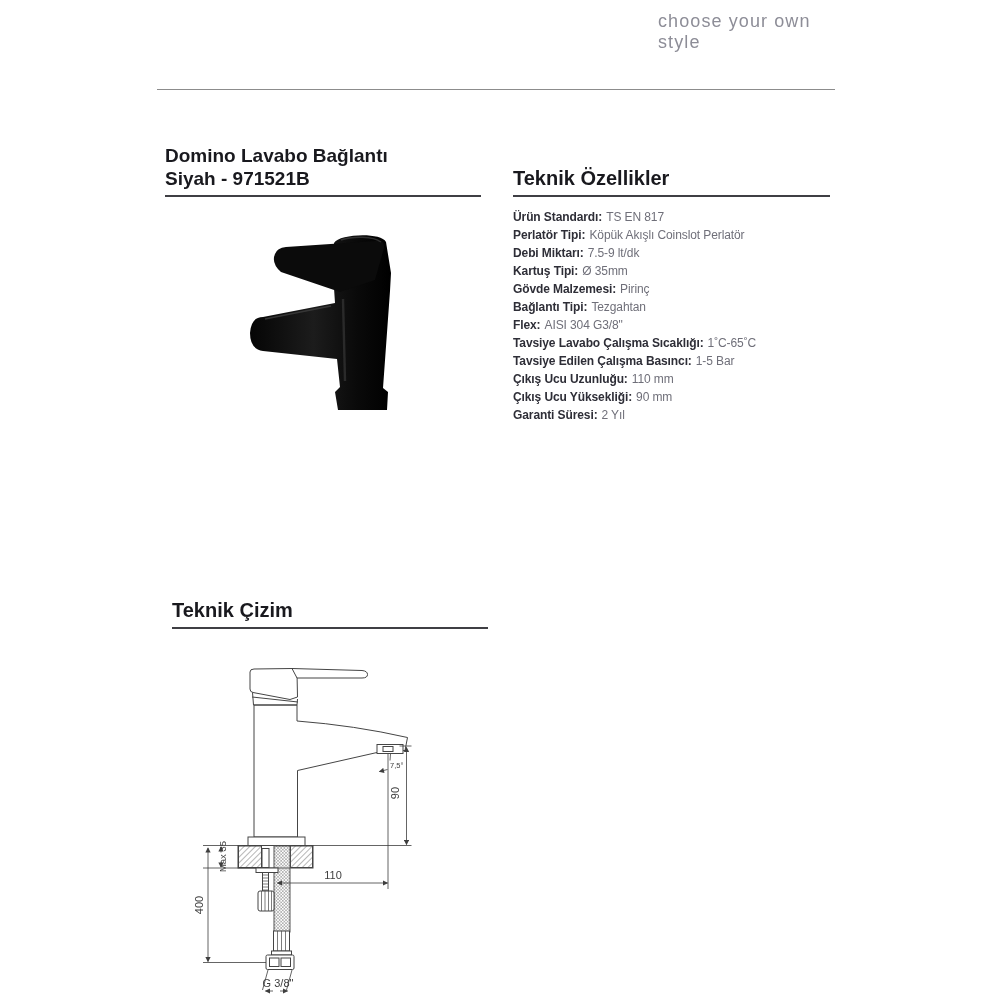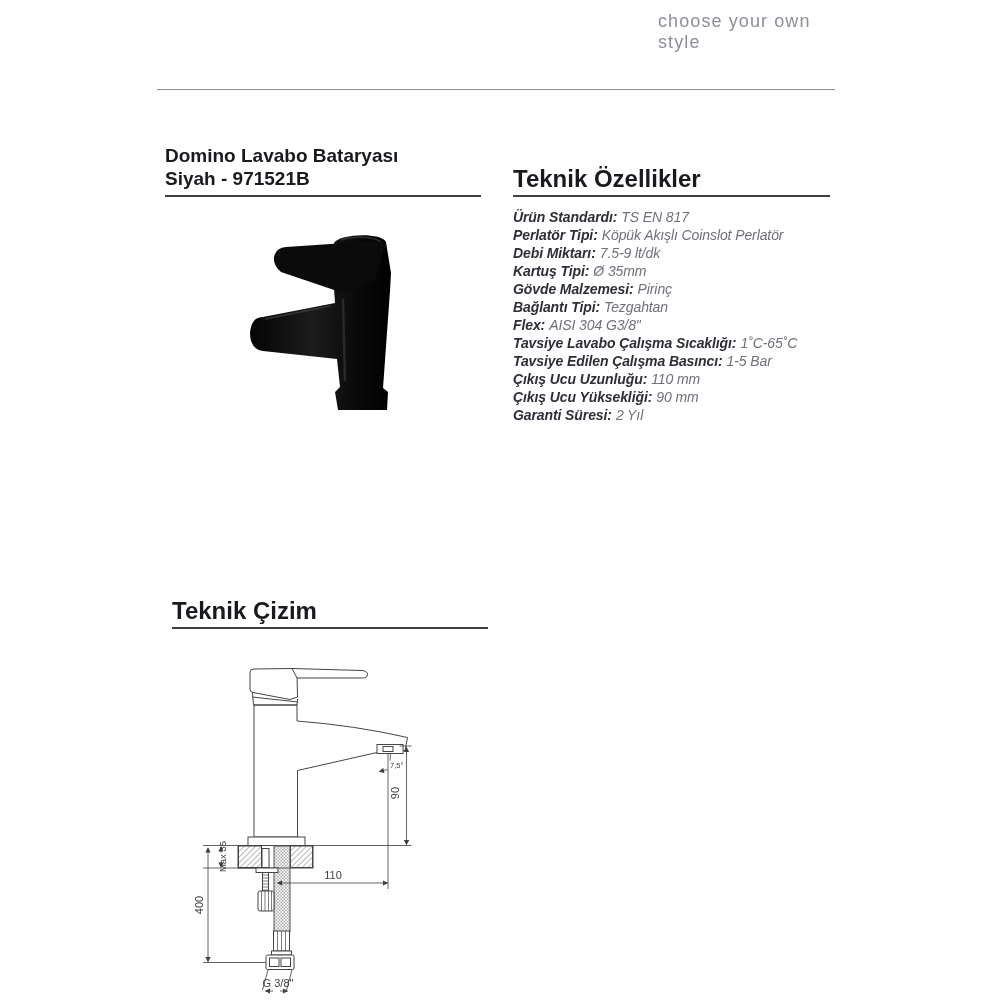--- a/index.html
+++ b/index.html
@@ -16,23 +16,23 @@
 
   .rule-top{position:absolute;left:157px;top:89px;width:678px;border-top:1.6px solid #8c8c8c;}
 
   
   .title-block{position:absolute;left:165px;top:144px;width:330px;}
   .title-line{font-size:19px;line-height:23px;font-weight:bold;color:#19191e;}
   .h-rule{width:316px;border-top:2px solid #3f3f44;margin-top:5px;}
 
   
   .specs{position:absolute;left:513px;top:167px;width:340px;}
-  .sec-head{font-size:24px;line-height:23px;font-weight:bold;color:#19191e;margin:0;}
+  .sec-head{font-size:20px;line-height:23px;font-weight:bold;color:#19191e;margin:0;}
   .spec-list{margin-top:11px;}
-  .spec-row{font-size:14px;line-height:18px;letter-spacing:-0.1px;white-space:nowrap;font-style:italic;}
+  .spec-row{font-size:12px;line-height:18px;letter-spacing:-0.1px;white-space:nowrap;}
   .sl{font-weight:bold;color:#2e2e37;margin-right:4px;}
   .sv{color:#6f6f79;}
 
   
   .photo{position:absolute;left:223px;top:221px;}
 
   
   .drawing-block{position:absolute;left:165px;top:599px;width:330px;margin-left:7px;}
   .tech{position:absolute;left:150px;top:640px;}
   .dimtxt{font-family:"Liberation Sans","DejaVu Sans",sans-serif;fill:#3e3e3e;}
@@ -42,21 +42,21 @@
 
 <div class="page">
 
   <div class="logo">
     <div class="tagline">choose your own style</div>
   </div>
 
   <div class="rule-top"></div>
 
   <div class="title-block">
-    <div class="title-line">Domino Lavabo Bataryası</div>
+    <div class="title-line">Domino Lavabo Bağlantı</div>
     <div class="title-line">Siyah - 971521B</div>
     <div class="h-rule"></div>
   </div>
 
   <div class="specs">
     <h2 class="sec-head">Teknik Özellikler</h2>
     <div class="h-rule" style="width:317px"></div>
     <div class="spec-list">
       <div class="spec-row"><span class="sl">Ürün Standardı:</span><span class="sv">TS EN 817</span></div>
       <div class="spec-row"><span class="sl">Perlatör Tipi:</span><span class="sv">Köpük Akışlı Coinslot Perlatör</span></div>

